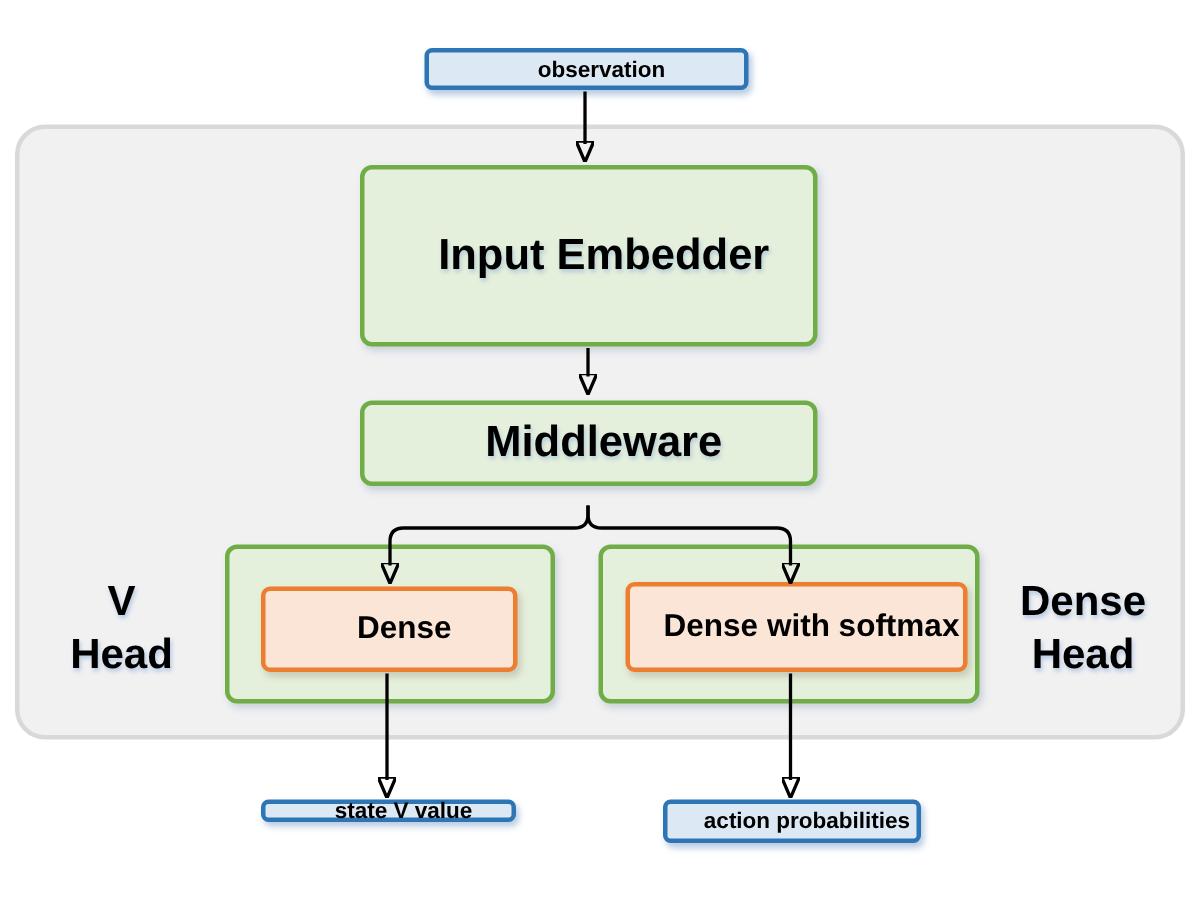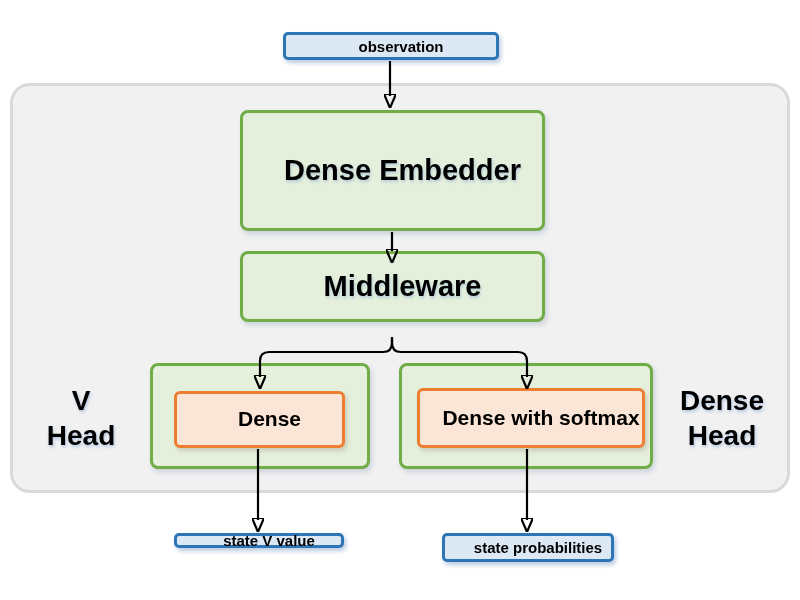--- a/index.html
+++ b/index.html
@@ -47,21 +47,21 @@
     flex-direction:column;line-height:1.35;font-size:21px;
   }
   .big-label{font-size:29px;font-weight:bold;text-shadow:1px 2px 3px rgba(120,160,210,0.45);}
   .orange .sub{font-weight:normal;}
   .head-label{
     text-align:center;font-size:28px;font-weight:bold;line-height:1.25;
     text-shadow:1px 2px 3px rgba(120,160,210,0.5);
   }
   .node-observation{left:283px;top:32px;width:216px;height:28px;}
   .node-input-embedder{left:240px;top:110px;width:305px;height:121px;}
-  .node-middleware{left:240px;top:251px;width:305px;height:71px;}
+  .node-middleware{left:240px;top:267px;width:305px;height:57px;}
   .vhead-box{left:150px;top:363px;width:220px;height:106px;}
   .vhead-dense{left:174px;top:391px;width:171px;height:57px;}
   .phead-box{left:399px;top:363px;width:254px;height:106px;}
   .phead-dense{left:417px;top:388px;width:228px;height:60px;}
   .vhead-label{left:18px;top:383px;width:126px;}
   .phead-label{left:652px;top:383px;width:140px;}
   .node-state-v{left:174px;top:533px;width:170px;height:15px;}
   .node-action-prob{left:442px;top:533px;width:172px;height:29px;}
   .arrows{left:0;top:0;width:800px;height:600px;pointer-events:none;}
   .arrows path{fill:none;stroke:var(--arrow);stroke-width:2.2px;}
@@ -71,21 +71,21 @@
 
 <div class="stage">
 
   <div class="abs container"></div>
 
   <div class="abs box blue node-observation">
     <span>observation</span>
   </div>
 
   <div class="abs box green big-label node-input-embedder">
-    <span>Dense Embedder</span>
+    <span>Input Embedder</span>
   </div>
 
   <div class="abs box green big-label node-middleware">
     <span>Middleware</span>
   </div>
 
   <div class="abs box green vhead-box"></div>
   <div class="abs box orange vhead-dense">
     <span>Dense</span>
   </div>
@@ -103,21 +103,21 @@
   <div class="abs head-label phead-label">
     <div>Dense</div>
     <div>Head</div>
   </div>
 
   <div class="abs box blue node-state-v">
     <span>state V value</span>
   </div>
 
   <div class="abs box blue node-action-prob">
-    <span>state probabilities</span>
+    <span>action probabilities</span>
   </div>
 
   <svg class="abs arrows" viewBox="0 0 800 600">
     <defs>
       <marker id="ah" markerUnits="userSpaceOnUse" markerWidth="14" markerHeight="12" viewBox="0 0 14 12" refX="2" refY="6" orient="auto">
         <path d="M0,0 L14,6 L0,12 Z" fill="#000" stroke="none"></path>
       </marker>
     </defs>
     <path d="M390 61 L390 96" marker-end="url(#ah)"></path>
     <path d="M392 232 L392 251" marker-end="url(#ah)"></path>

